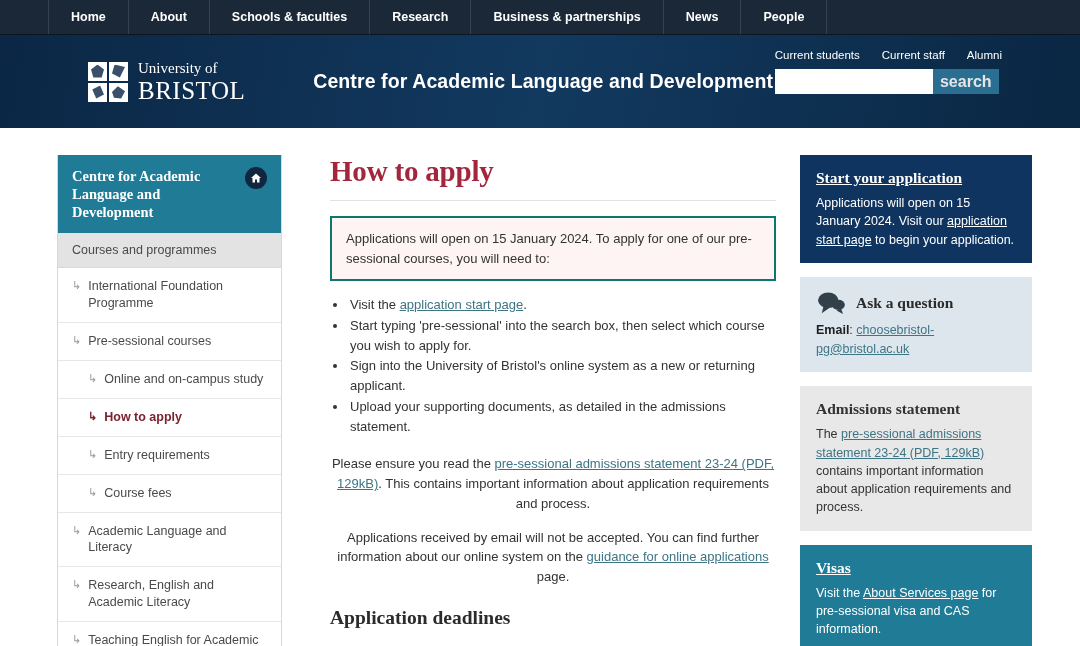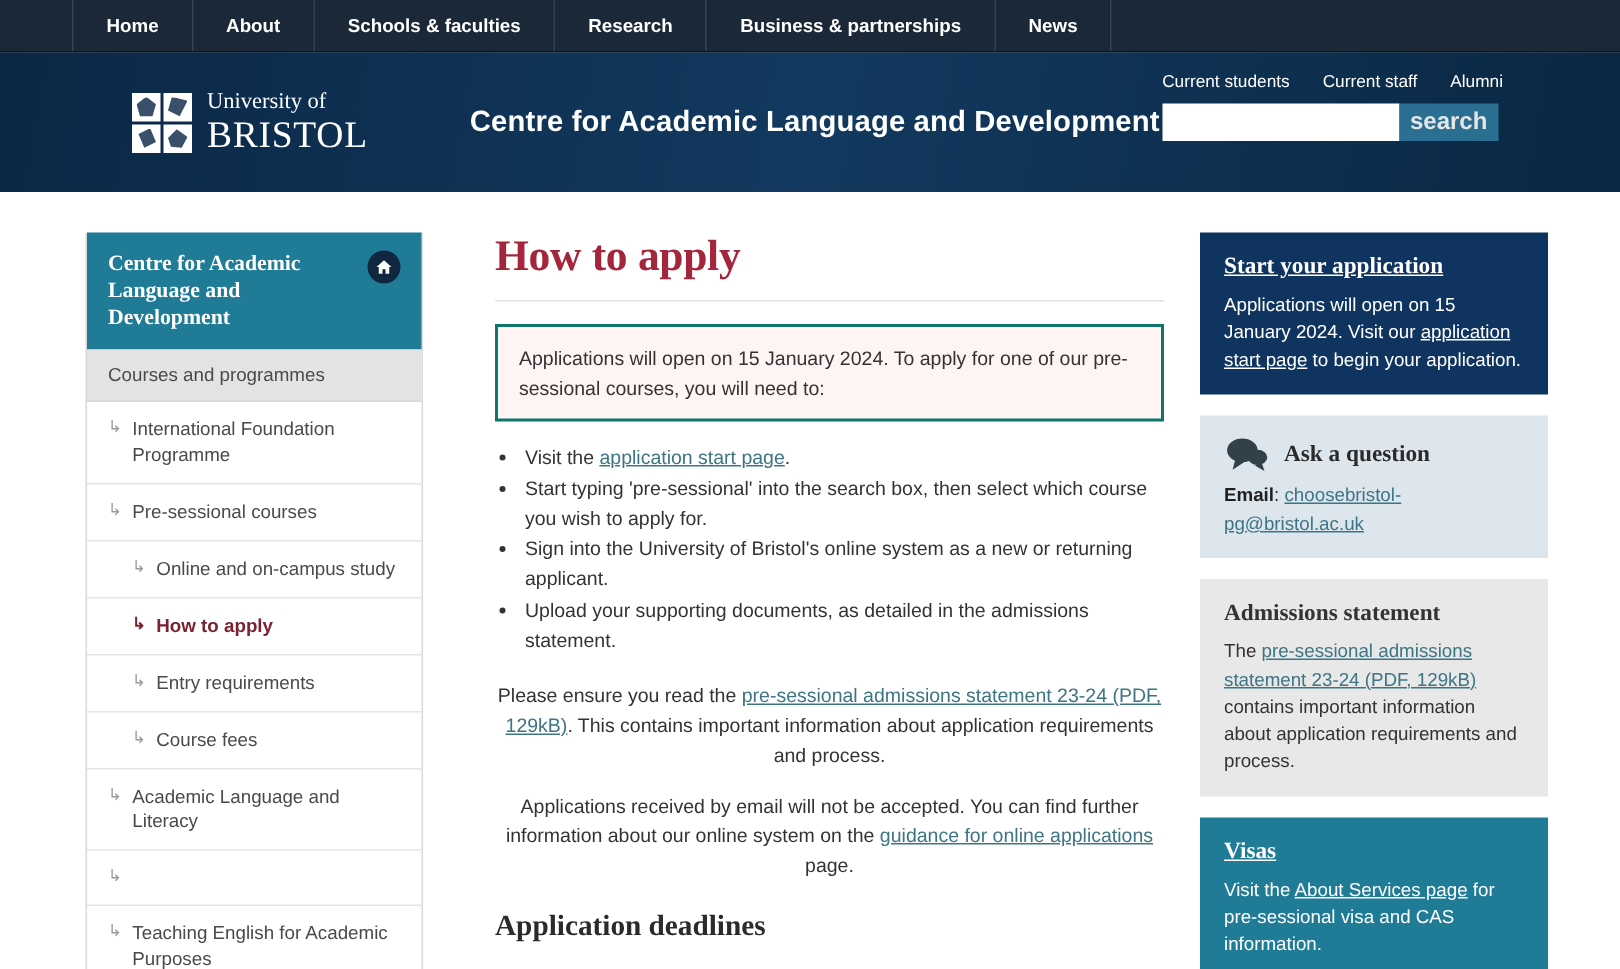--- a/index.html
+++ b/index.html
@@ -303,20 +303,23 @@
   </div>
   <div class="topnav-item">
     <span>Research</span>
   </div>
   <div class="topnav-item">
     <span>Business &amp; partnerships</span>
   </div>
   <div class="topnav-item">
     <span>News</span>
   </div>
+  <div class="topnav-item">
+    <span>People</span>
+  </div>
 </div>
 
 <div class="masthead">
 
   <div class="logo-wrap">
     <div class="crest">
       <span class="c1"></span>
         <span class="c2"></span>
         <span class="c3"></span>
         <span class="c4"></span>
@@ -379,20 +382,21 @@
     <div class="side-item lvl2">
       <span class="arr">↳</span>
       <span>Course fees</span>
     </div>
     <div class="side-item">
       <span class="arr">↳</span>
       <span>Academic Language and Literacy</span>
     </div>
     <div class="side-item">
       <span class="arr">↳</span>
+      <span>Research, English and Academic Literacy</span>
     </div>
     <div class="side-item">
       <span class="arr">↳</span>
       <span>Teaching English for Academic Purposes</span>
     </div>
 
   </nav>
 
   <main class="main">
     <h1 class="page-title">How to apply</h1>

